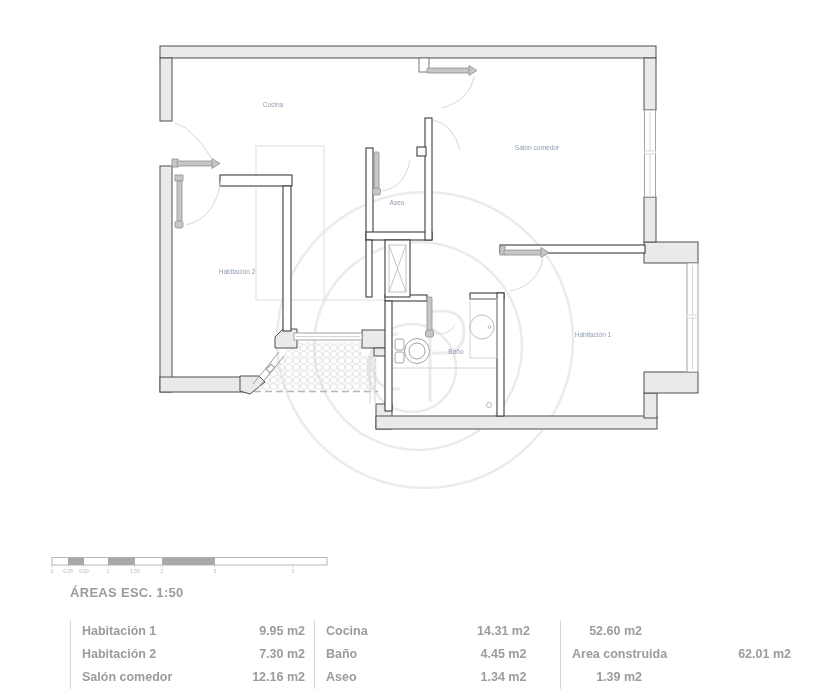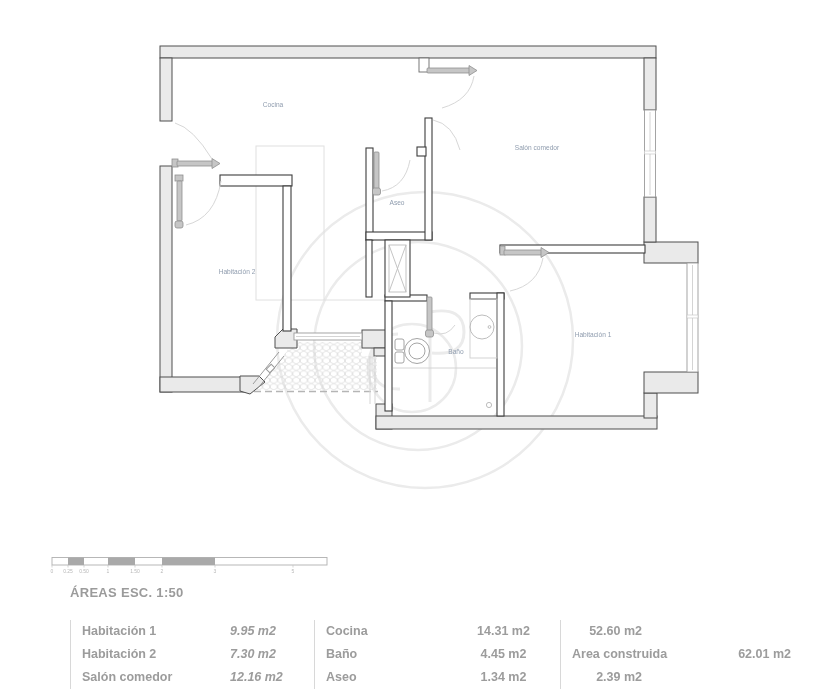--- a/index.html
+++ b/index.html
@@ -13,21 +13,21 @@
     font-size:13px;font-weight:bold;color:#9b9b9b;letter-spacing:.3px;
   }
   .areas-table{
     position:absolute;left:70px;top:620px;display:flex;align-items:stretch;
   }
   .area-group{
     border-left:1px solid #d8d8d8;padding-left:11px;margin-right:9px;
     display:flex;flex-direction:column;justify-content:flex-start;
   }
   .area-row{display:flex;line-height:23px;font-size:12.5px;font-weight:bold;color:#9c9c9c;}
-  .g1 .lbl{width:148px;} .g1 .val{width:75px;text-align:left;font-style:italic;}
+  .g1 .lbl{width:148px;} .g1 .val{width:75px;text-align:right;}
   .g2 .lbl{width:130px;} .g2 .val{width:95px;text-align:center;}
   .g3 .lbl{width:149px;} .g3 .val{width:70px;text-align:right;}
   text.room-label{fill:#8f9cae;font-size:6.6px;font-family:"Liberation Sans",sans-serif;}
   text.tick-label{fill:#b8b8b8;font-size:5px;font-family:"Liberation Sans",sans-serif;}
 </style>
 </head>
 <body>
 
 <div class="canvas">
 
@@ -245,18 +245,18 @@
 
   <div class="area-group g3">
     <div class="area-row">
       <span class="val">52.60 m2</span>
     </div>
     <div class="area-row">
       <span class="lbl">Area construida</span>
       <span class="val">62.01 m2</span>
     </div>
     <div class="area-row">
-      <span class="val">2.39 m2</span>
+      <span class="val">1.39 m2</span>
     </div>
   </div>
 
 </div>
 </div>
 
 </body></html>

